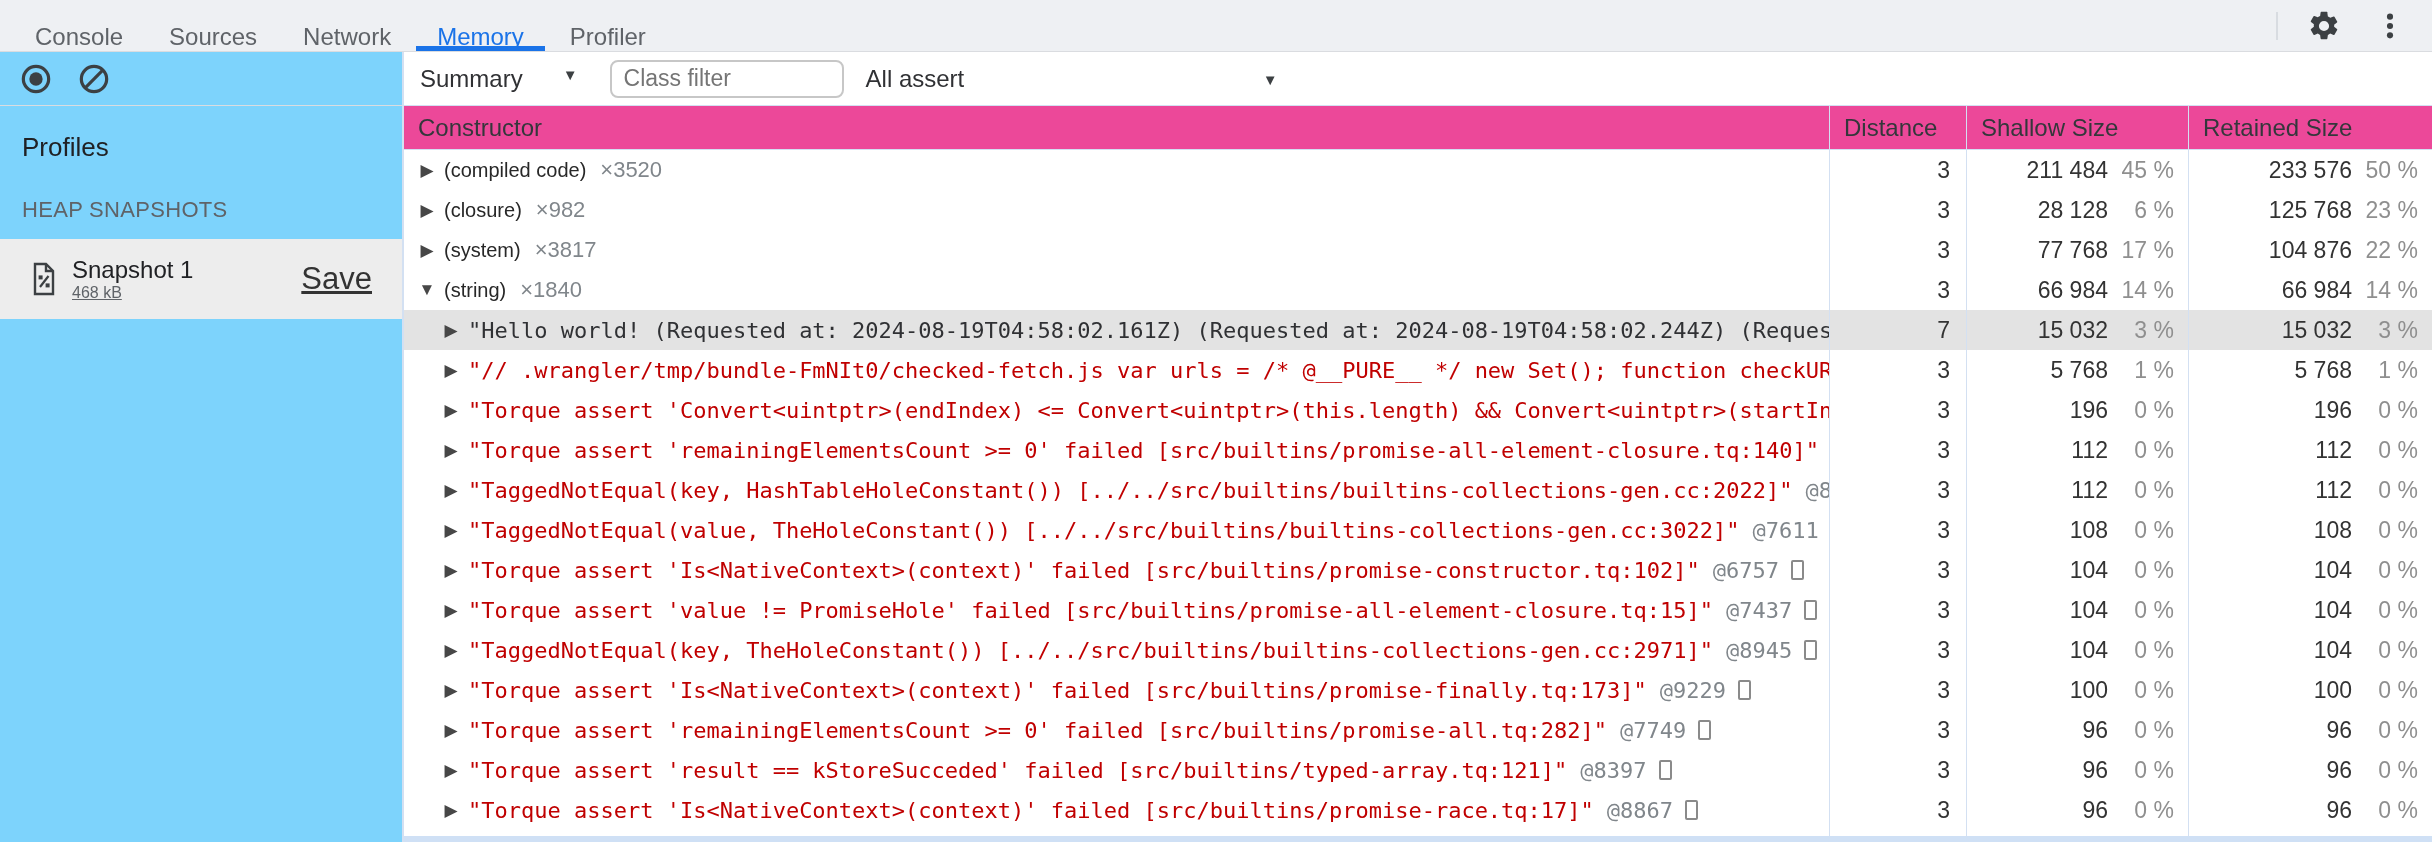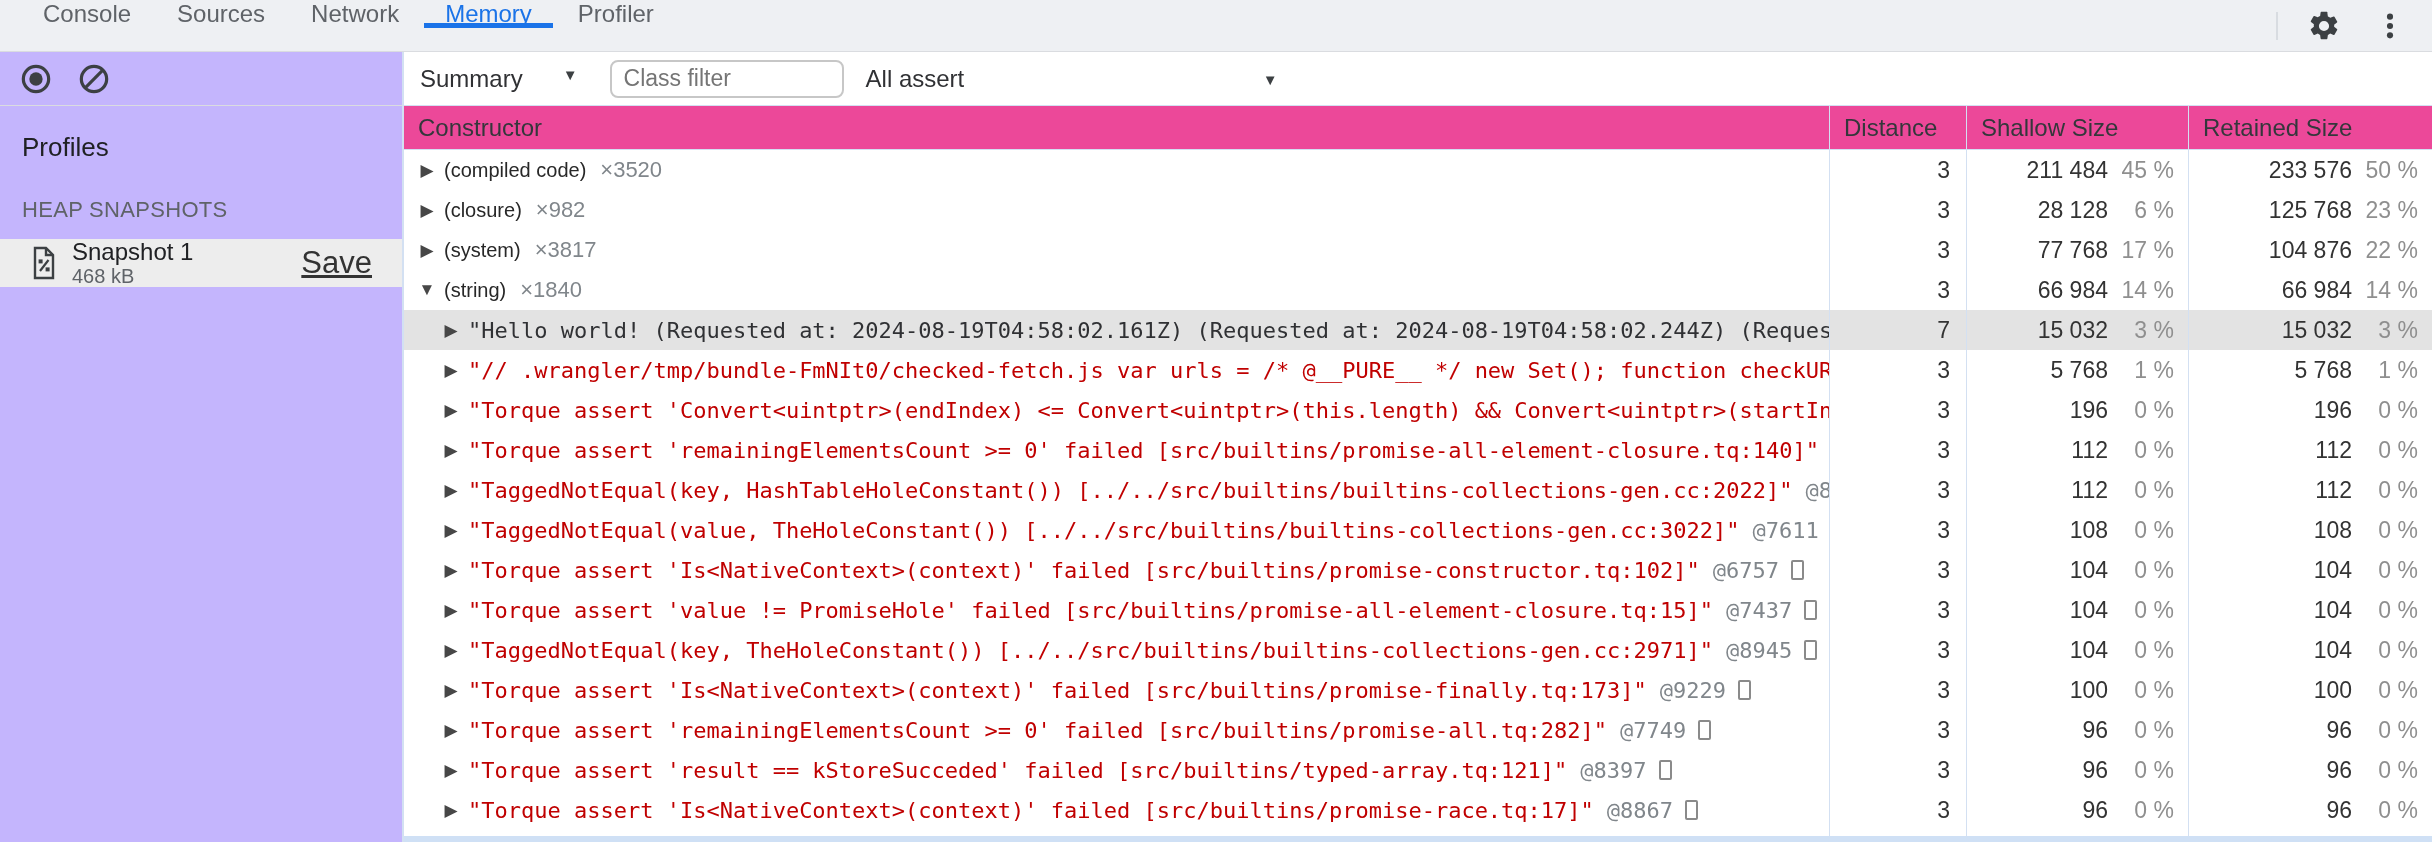--- a/index.html
+++ b/index.html
@@ -3,40 +3,40 @@
 <meta charset="utf-8">
 <style>
   * { box-sizing: border-box; margin: 0; padding: 0; }
   html,body { width:2432px; height:842px; overflow:hidden; }
   body { font-family:"Liberation Sans", sans-serif; background:#fff; color:#2f3236; }
   #app { width:2432px; height:842px; display:flex; flex-direction:column; }
 
   
   .tabbar { height:52px; background:#eef0f3; display:flex; align-items:stretch;
             border-bottom:1px solid #dadce0; flex:0 0 auto; }
-  .tabs-slot { display:flex; align-items:flex-start; padding-left:20px; }
+  .tabs-slot { display:flex; align-items:flex-end; padding-left:12px; }
   .tab { display:flex; align-items:center; padding:0 23px; font-size:24px; color:#5f6368;
          position:relative; cursor:default; white-space:nowrap; }
   .tab.active { color:#1a73e8; }
   .tab.active::after { content:""; position:absolute; left:2px; right:2px; bottom:0; height:5px; background:#1a73e8; }
   .tabbar-right { margin-left:auto; display:flex; align-items:center; gap:26px; padding-right:22px; }
   .vsep { width:2px; height:28px; background:#d8dce1; }
   .iconbtn { display:flex; align-items:center; justify-content:center; width:40px; height:40px; color:#3c4043; }
 
   
   .main { flex:1 1 auto; display:flex; min-height:0; }
-  .sidebar { width:404px; flex:0 0 404px; border-right:2px solid #d3e0f2; display:flex; flex-direction:column; background:#c4b5fd; }
+  .sidebar { width:404px; flex:0 0 404px; border-right:2px solid #d3e0f2; display:flex; flex-direction:column; background:#7dd3fc; }
   .side-toolbar { height:54px; flex:0 0 54px; border-bottom:1px solid #dadce0; display:flex; align-items:center; gap:18px; padding-left:16px; }
   .side-title { font-size:26px; color:#202124; padding:26px 0 0 22px; }
   .side-section { font-size:22px; color:#5f6368; padding:34px 0 0 22px; letter-spacing:0.3px; }
-  .snapshot-item { margin-top:16px; height:48px; background:#ededed; display:flex; align-items:center; padding:0 16px 0 30px; }
+  .snapshot-item { margin-top:16px; height:80px; background:#ededed; display:flex; align-items:center; padding:0 16px 0 30px; }
   .snap-icon { flex:0 0 auto; margin-right:14px; display:flex; }
   .snap-texts { display:flex; flex-direction:column; justify-content:center; line-height:1.15; }
   .snap-name { font-size:24px; color:#202124; }
-  .snap-size { font-size:20px; color:#5f6368; }
+  .snap-size { font-size:16px; color:#5f6368;text-decoration:underline; }
   .snap-save { margin-left:auto; font-size:31px; color:#333; text-decoration:underline; padding-right:14px; cursor:pointer; }
 
   
   .content { flex:1 1 auto; display:flex; flex-direction:column; min-width:0; }
   .content-toolbar { height:54px; flex:0 0 54px; border-bottom:1px solid #d3e0f2; display:flex; align-items:center; padding-left:16px; }
   .select-like { display:flex; align-items:flex-start; font-size:24px; color:#303134; }
   .dd-arrow { font-size:15px; color:#3c4043; margin-left:40px; transform:translateY(1px); }
   .class-filter { margin-left:32px; width:234px; height:38px; border:2px solid #c7c7c7; border-radius:8px;
                   font-size:23px; padding:0 12px; color:#202124; font-family:"Liberation Sans", sans-serif; outline:none; }
   .class-filter::placeholder { color:#757575; }

